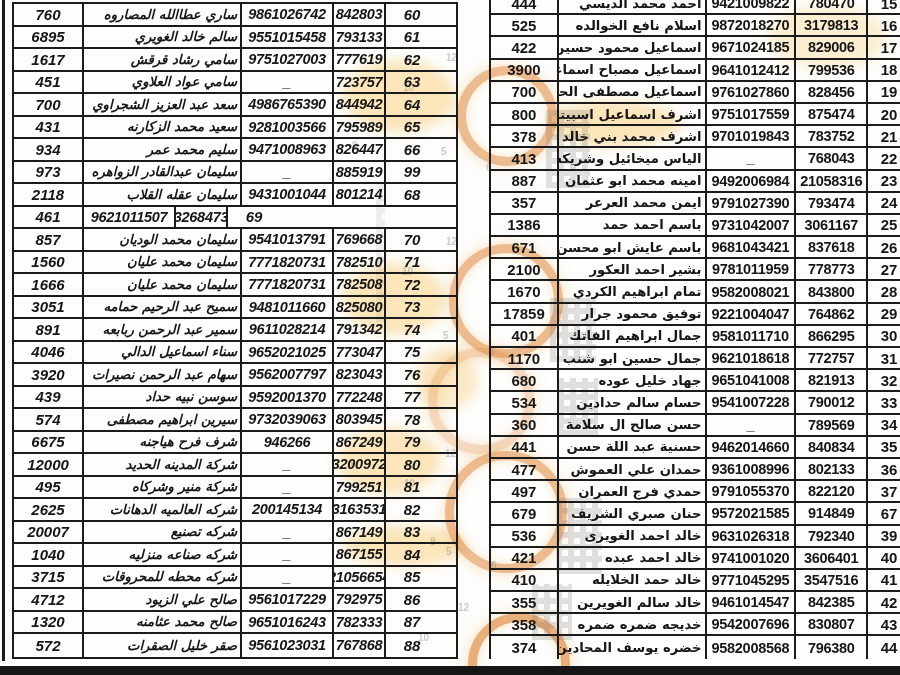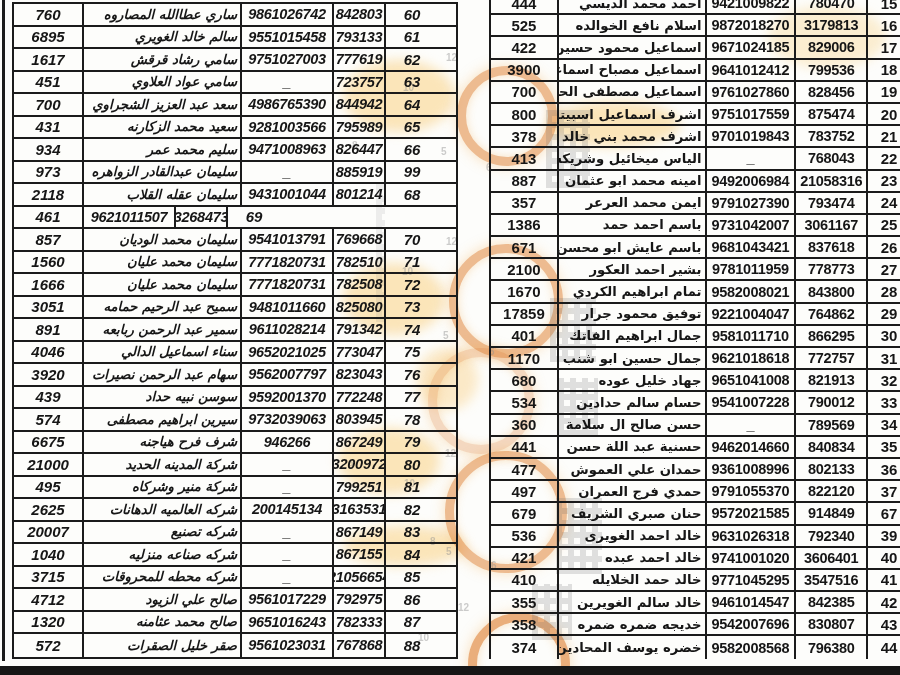--- a/index.html
+++ b/index.html
@@ -242,21 +242,21 @@
       <div class="cell c-num">78</div>
     </div>
     <div class="t-row">
       <div class="cell c-amount">6675</div>
       <div class="cell c-name">شرف فرح هياجنه</div>
       <div class="cell c-id">946266</div>
       <div class="cell c-value">867249</div>
       <div class="cell c-num">79</div>
     </div>
     <div class="t-row">
-      <div class="cell c-amount">21000</div>
+      <div class="cell c-amount">12000</div>
       <div class="cell c-name">شركة المدينه الحديد</div>
       <div class="cell c-id">_</div>
       <div class="cell c-value">3200972</div>
       <div class="cell c-num">80</div>
     </div>
     <div class="t-row">
       <div class="cell c-amount">495</div>
       <div class="cell c-name">شركة منير وشركاه</div>
       <div class="cell c-id">_</div>
       <div class="cell c-value">799251</div>

